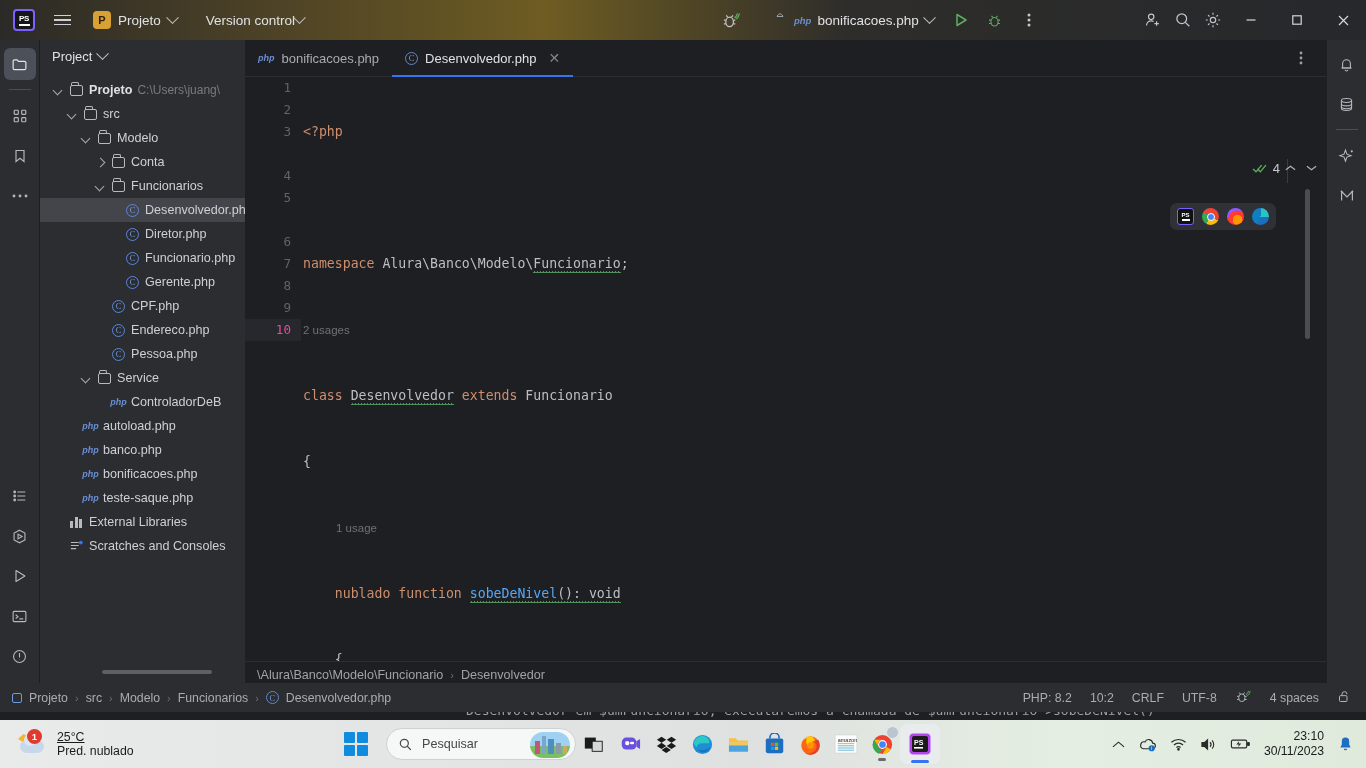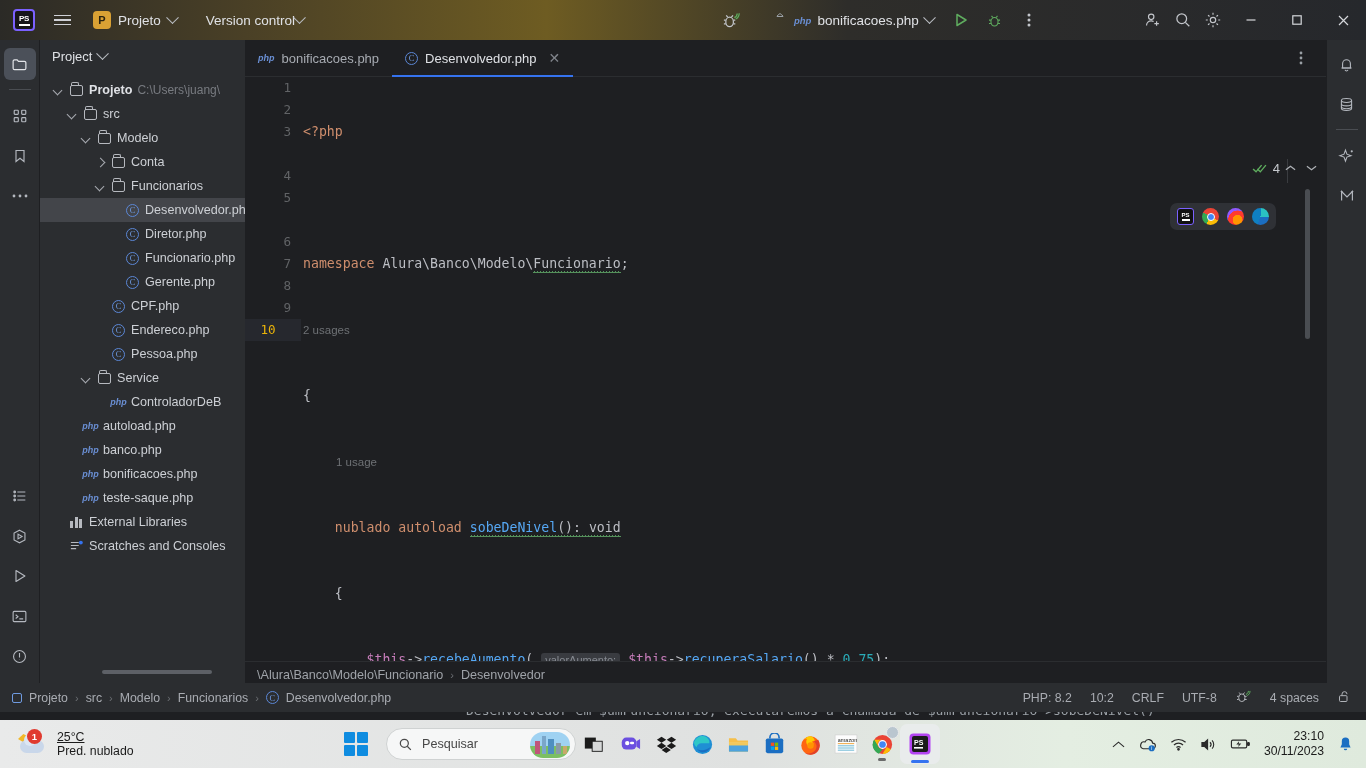--- a/index.html
+++ b/index.html
@@ -104,21 +104,21 @@
   .tabbar { height:37px; background:#1e1f22; display:flex; align-items:stretch; border-bottom:1px solid #2b2d30; }
   .tab { display:flex; align-items:center; gap:7px; padding:0 13px; font-size:13px; color:#a7abb2; position:relative; }
   .tab.active { color:#dfe1e5; background:#1e1f22; }
   .tab.active::after { content:''; position:absolute; left:0; right:0; bottom:-1px; height:2px; background:#3573f0; }
   .tab-close { font-size:14px; color:#80848b; margin-left:5px; }
 
   .codearea { position:absolute; left:0; top:37px; width:1081px; height:597px; }
   .gutter { position:absolute; left:0; top:0; width:56px; height:597px;
             font-family:"DejaVu Sans Mono", monospace; font-size:12.6px; color:#616366; text-align:right; }
   .gline { height:22px; line-height:22px; padding-right:10px; }
-  .gline.cur { color:#eab308; background:#26282e;text-align:center; }
+  .gline.cur { color:#ec4899; background:#26282e; }
   .code { position:absolute; left:58px; top:0; right:0; height:597px;
           font-family:"DejaVu Sans Mono", monospace; font-size:13.2px; line-height:22px; color:#bcbec4;
           white-space:pre; }
   .cl { height:22px; }
   .hint { height:22px; line-height:22px; font-family:"Liberation Sans",sans-serif; font-size:11.5px; color:#6e7175; }
   .kw { color:#cf8e6d; }
   .ns { color:#bcbec4; }
   .cls { color:#bcbec4; }
   .fn  { color:#56a8f5; }
   .var { color:#c77dbb; }
@@ -616,23 +616,24 @@
         <div class="gline">8</div>
         <div class="gline">9</div>
         <div class="gline cur">10</div>
       </div>
 
       <div class="code">
         <div class="cl"><span class="kw">&lt;?php</span></div>
         <div class="cl"></div>
         <div class="cl"><span class="kw">namespace</span> <span class="ns">Alura\Banco\Modelo\</span><span class="ns sq">Funcionario</span><span class="pm">;</span></div>
         <div class="hint">2 usages</div>
+        <div class="cl"><span class="kw">class</span> <span class="cls sq">Desenvolvedor</span> <span class="kw">extends</span> <span class="cls">Funcionario</span></div>
         <div class="cl"><span class="pm">{</span></div>
         <div class="hint" style="padding-left:33px">1 usage</div>
-        <div class="cl">    <span class="kw">nublado</span> <span class="kw">autoload</span> <span class="fn sq">sobeDeNivel</span><span class="pm sq">(): void</span></div>
+        <div class="cl">    <span class="kw">nublado</span> <span class="kw">function</span> <span class="fn sq">sobeDeNivel</span><span class="pm sq">(): void</span></div>
         <div class="cl">    <span class="pm">{</span></div>
         <div class="cl">        <span class="var">$this</span><span class="pm">-&gt;</span><span class="fn">recebeAumento</span><span class="pm">(</span> <span class="param-hint">valorAumento:</span> <span class="var">$this</span><span class="pm">-&gt;</span><span class="fn">recuperaSalario</span><span class="pm">() * </span><span class="num">0.75</span><span class="pm">);</span></div>
         
         
       </div>
 
       <div class="insp">
         <svg width="17" height="13" viewBox="0 0 18 14" fill="none" stroke="#5fad5f" stroke-width="1.5">
           <path d="M1 7.5 4.2 10.6 10.2 3.4"></path>
             <path d="M5.6 7.5 8.8 10.6 14.8 3.4"></path>

